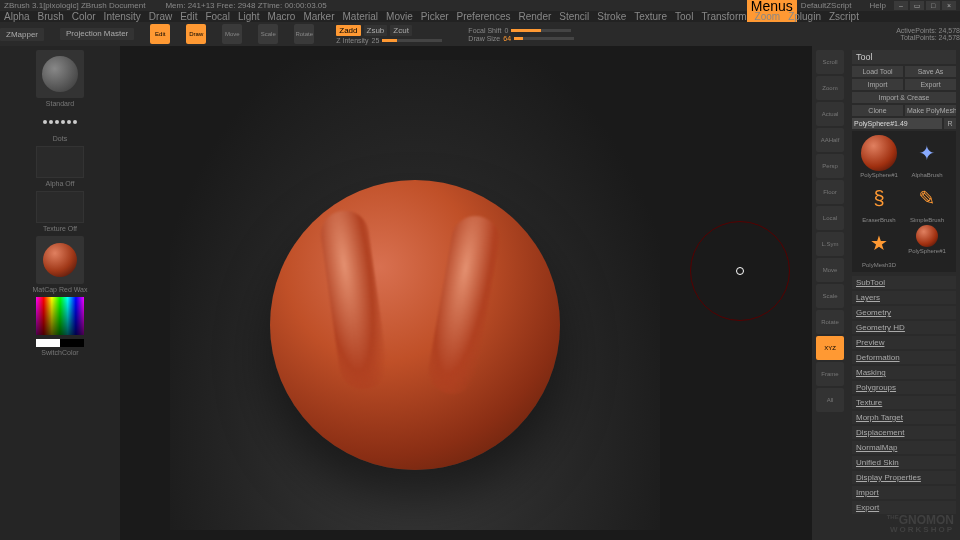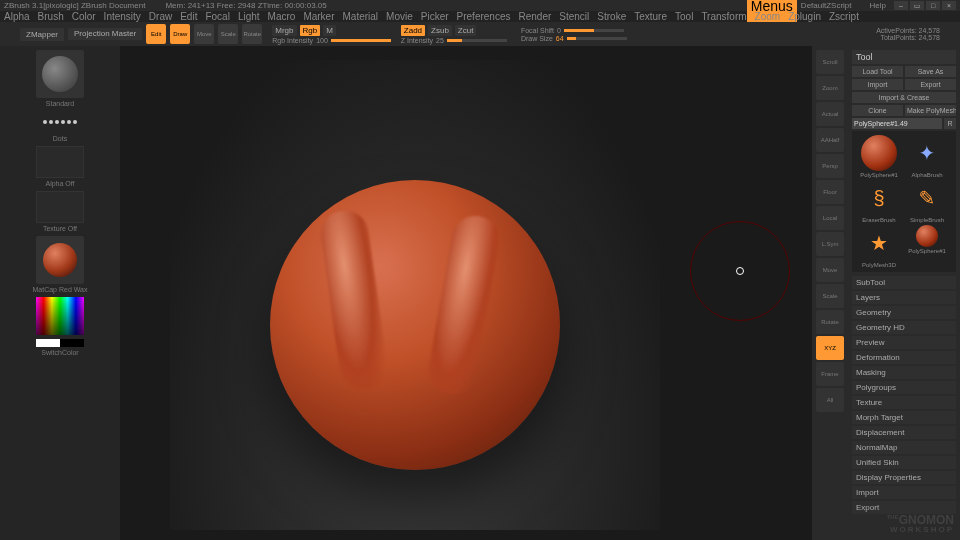--- a/index.html
+++ b/index.html
@@ -5,21 +5,21 @@
 * { margin:0; padding:0; box-sizing:border-box; font-family: Arial, sans-serif; }
 body { background:#1a1a1a; width:960px; height:540px; overflow:hidden; position:relative; color:#999; font-size:9px; }
 .titlebar { height:11px; background:#2a2a2a; display:flex; align-items:center; padding:0 4px; color:#888; font-size:8px; }
 .titlebar .spacer { flex:1; }
 .titlebar .menus-pill { background:#ff9933; color:#000; padding:13px 4px; border-radius:1px; margin-right:4px; font-size:14px;}
 .titlebar .help { color:#888; margin:0 8px; }
 .titlebar .winbtns { display:flex; gap:2px; }
 .titlebar .winbtn { width:14px; height:9px; background:#3a3a3a; display:flex; align-items:center; justify-content:center; font-size:7px; color:#aaa;}
 .menubar { height:11px; background:#222; display:flex; align-items:center; padding:0 4px; gap:8px; color:#888; font-size:10px; }
 .menubar span { cursor:default; }
-.toolbar { height:24px; background:#2a2a2a; display:flex; align-items:center; padding:2px 20px; gap:4px; position:relative; }
+.toolbar { height:24px; background:#2a2a2a; display:flex; align-items:center; padding:2px 0; gap:16px; position:relative; }
 .tbtn { background:#333; color:#aaa; padding:2px 6px; font-size:8px; border-radius:1px; }
 .tbtn.orange { background:#ff9933; color:#000; }
 .tool-icon { width:20px; height:20px; background:#3a3a3a; border-radius:2px; display:flex; flex-direction:column; align-items:center; justify-content:center; font-size:6px; color:#888;}
 .tool-icon.orange { background:#ff9933; color:#000; }
 .slider-group { display:flex; flex-direction:column; font-size:7px; color:#888; gap:1px;}
 .slider-line { display:flex; align-items:center; gap:3px; }
 .slider-bar { width:60px; height:3px; background:#444; position:relative; }
 .slider-fill { height:100%; background:#ff9933; }
 .main { display:flex; height:calc(540px - 46px); }
 .left-panel { width:120px; background:#252525; display:flex; flex-direction:column; align-items:center; padding:4px; gap:4px; }
@@ -48,21 +48,21 @@
 .side-icon.active { background:#ff9933; color:#000; }
 .right-panel { width:112px; background:#2a2a2a; padding:4px; overflow:hidden;}
 .panel-title { background:#333; color:#ccc; padding:2px 4px; font-size:9px; margin-bottom:2px;}
 .panel-btn-row { display:flex; gap:2px; margin-bottom:2px;}
 .panel-btn { flex:1; background:#3a3a3a; color:#aaa; font-size:7px; padding:2px 2px; text-align:center; white-space:nowrap; overflow:hidden;}
 .tool-grid { display:flex; flex-wrap:wrap; gap:2px; margin-bottom:4px; background:#222; padding:4px;}
 .tool-cell { width:46px; display:flex; flex-direction:column; align-items:center; }
 .tool-sphere { width:36px; height:36px; border-radius:50%; background:radial-gradient(circle at 35% 30%, #e08060, #a03010 60%, #401008 95%); }
 .tool-ico { width:36px; height:36px; display:flex; align-items:center; justify-content:center; font-size:20px;}
 .tool-name { font-size:6px; color:#888; margin-top:1px; white-space:nowrap; overflow:hidden;}
-.accordion { background:#2f2f2f; color:#aaa; font-size:8px; padding:2px 4px; margin-bottom:2px; }
+.accordion { background:#2f2f2f; color:#aaa; font-size:8px; padding:2px 4px; margin-bottom:2px;text-decoration:underline; }
 .watermark { position:absolute; right:6px; bottom:6px; color:#404040; font-size:12px; font-weight:bold; text-align:right; line-height:1;}
 .watermark small { font-size:8px; letter-spacing:2px; display:block;}
 .stat { font-size:7px; color:#888; }
 </style>
 </head>
 <body>
 
 <div class="titlebar">
   <span>ZBrush 3.1[pixologic]   ZBrush Document</span>
   <span style="margin-left:20px">Mem: 241+13 Free: 2948 ZTime: 00:00:03.05</span>
@@ -117,34 +117,20 @@
       <span>Move</span>
     </div>
   <div class="tool-icon">
       <span>Scale</span>
     </div>
   <div class="tool-icon">
       <span>Rotate</span>
     </div>
   <div class="slider-group" style="margin-left:6px">
     <div class="slider-line">
-      <span class="tbtn" style="padding:1px 3px">Mrgb</span>
-      <span class="tbtn orange" style="padding:1px 3px">Rgb</span>
-      <span class="tbtn" style="padding:1px 3px">M</span>
-    </div>
-    <div class="slider-line">
-      <span>Rgb Intensity</span>
-      <span>100</span>
-      <div class="slider-bar">
-          <div class="slider-fill" style="width:100%"></div>
-        </div>
-    </div>
-  </div>
-  <div class="slider-group" style="margin-left:6px">
-    <div class="slider-line">
       <span class="tbtn orange" style="padding:1px 3px">Zadd</span>
       <span class="tbtn" style="padding:1px 3px">Zsub</span>
       <span class="tbtn" style="padding:1px 3px">Zcut</span>
     </div>
     <div class="slider-line">
       <span>Z Intensity</span>
       <span>25</span>
       <div class="slider-bar">
           <div class="slider-fill" style="width:25%"></div>
         </div>

